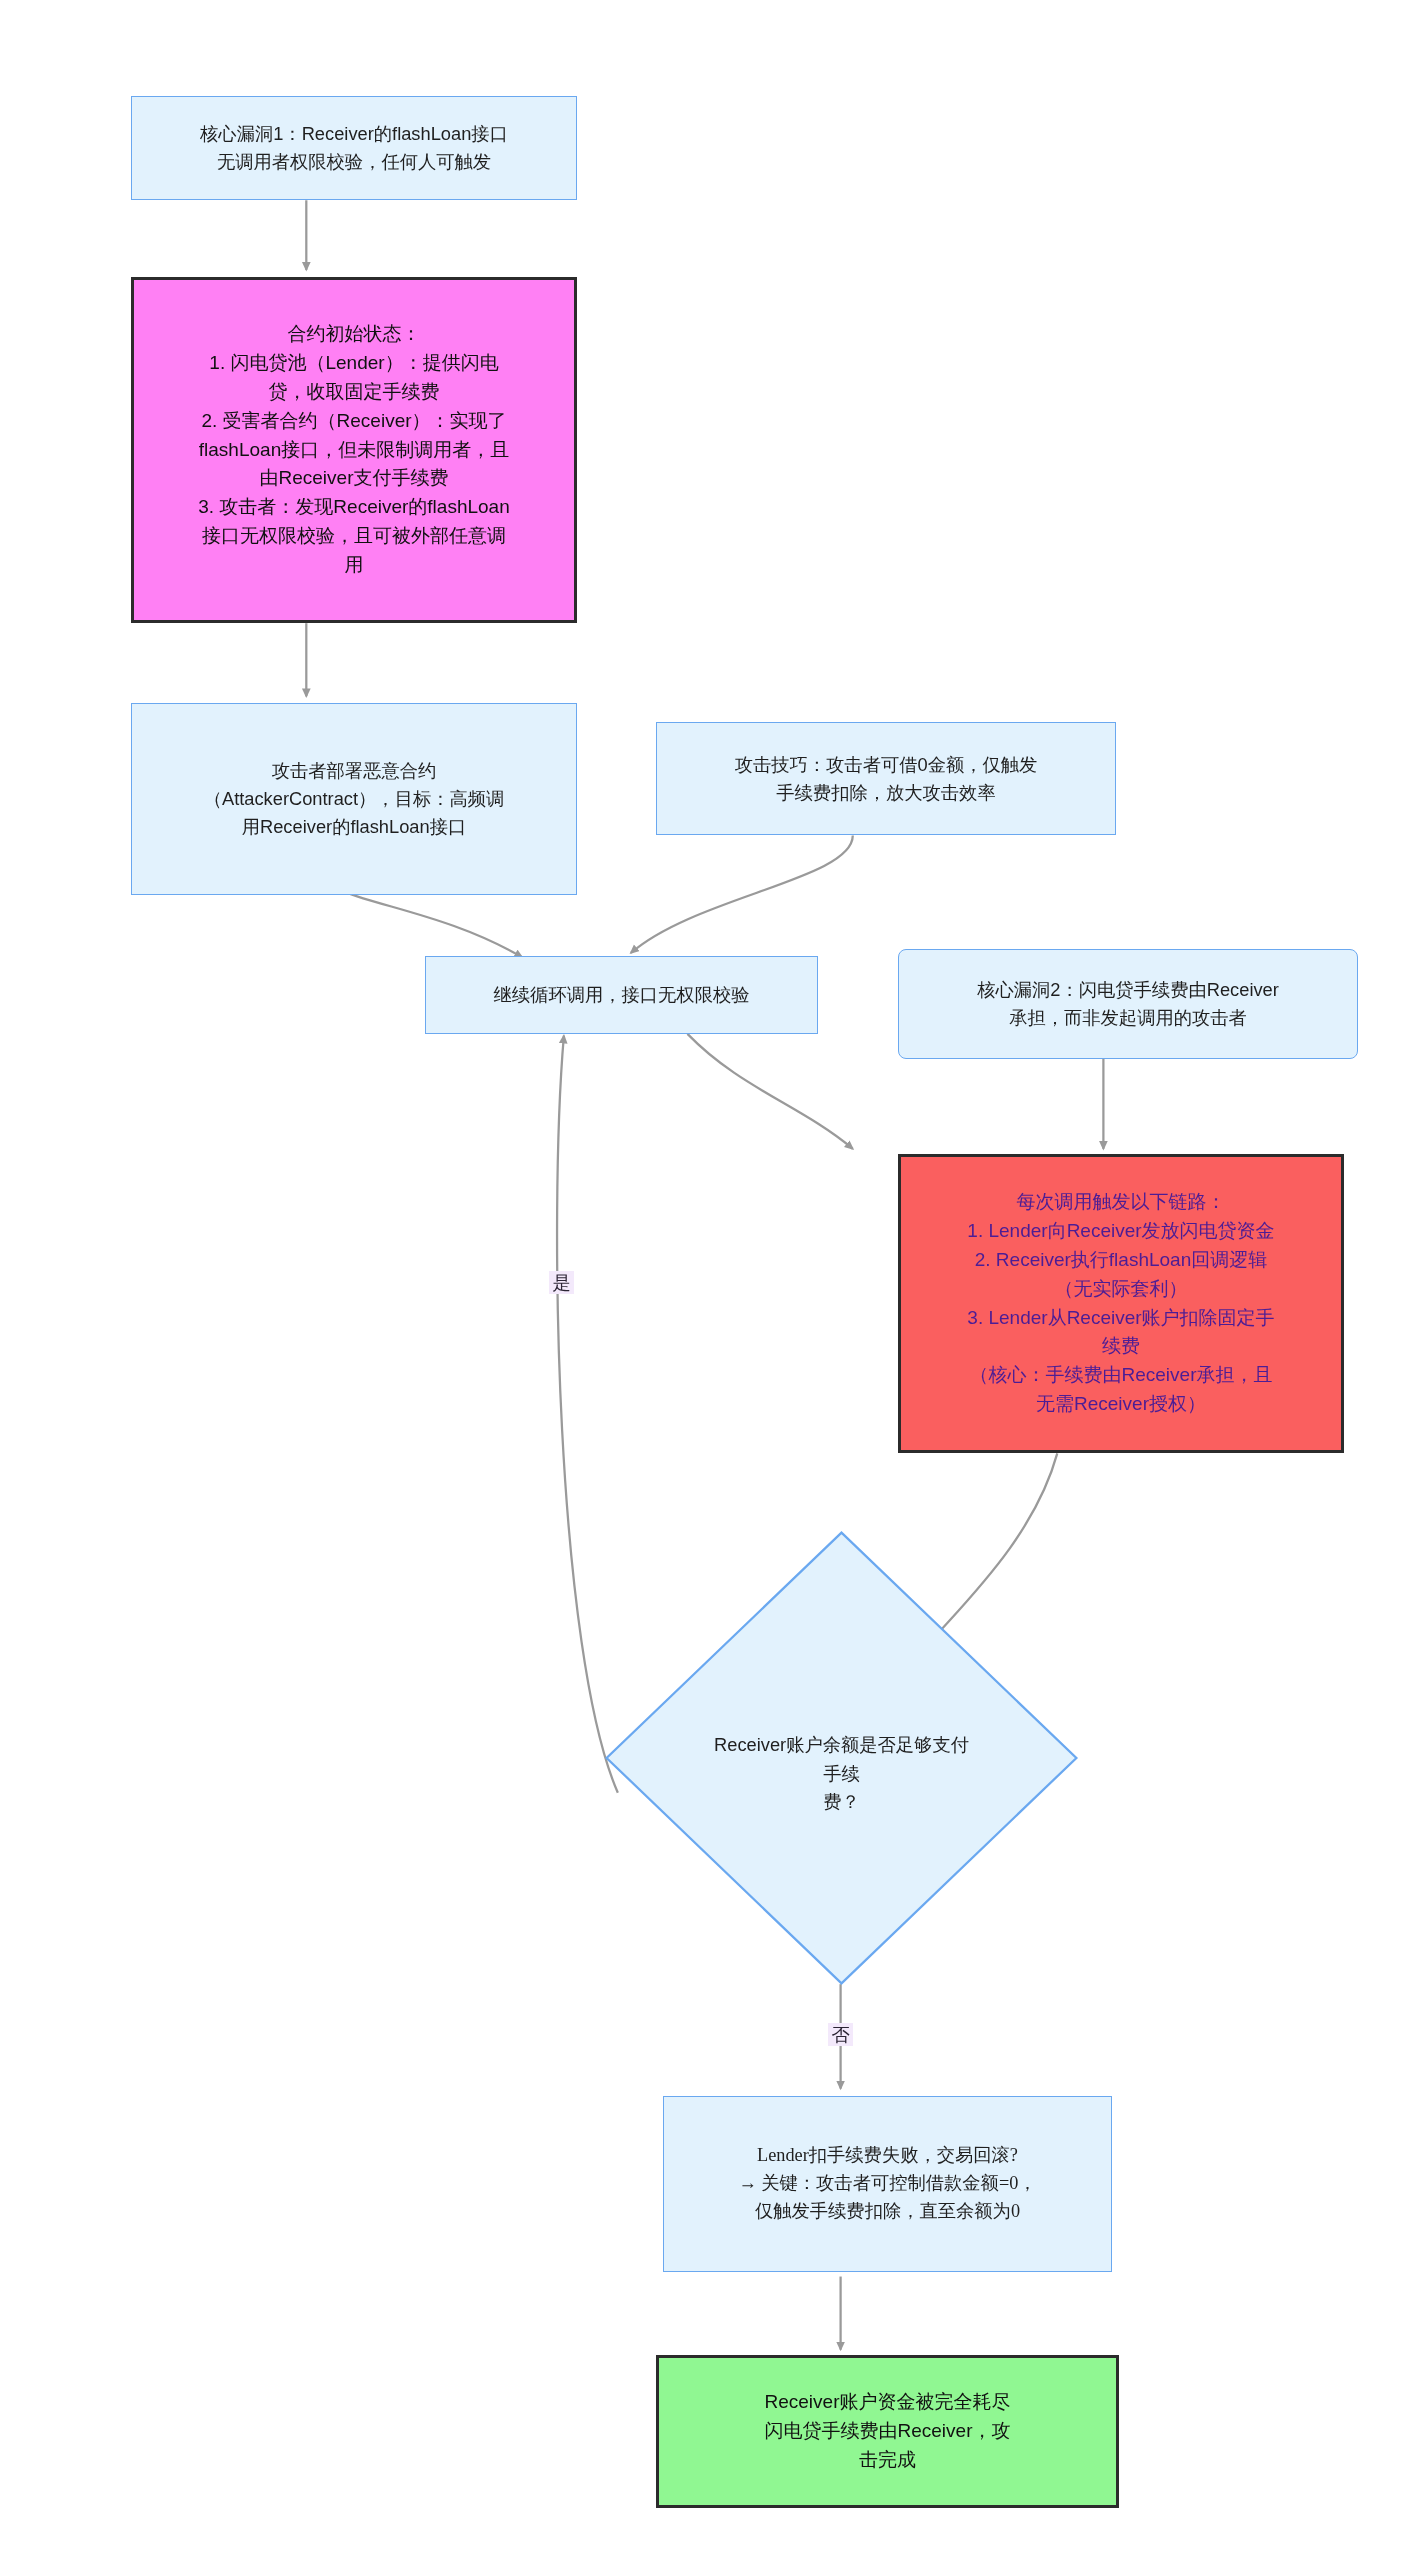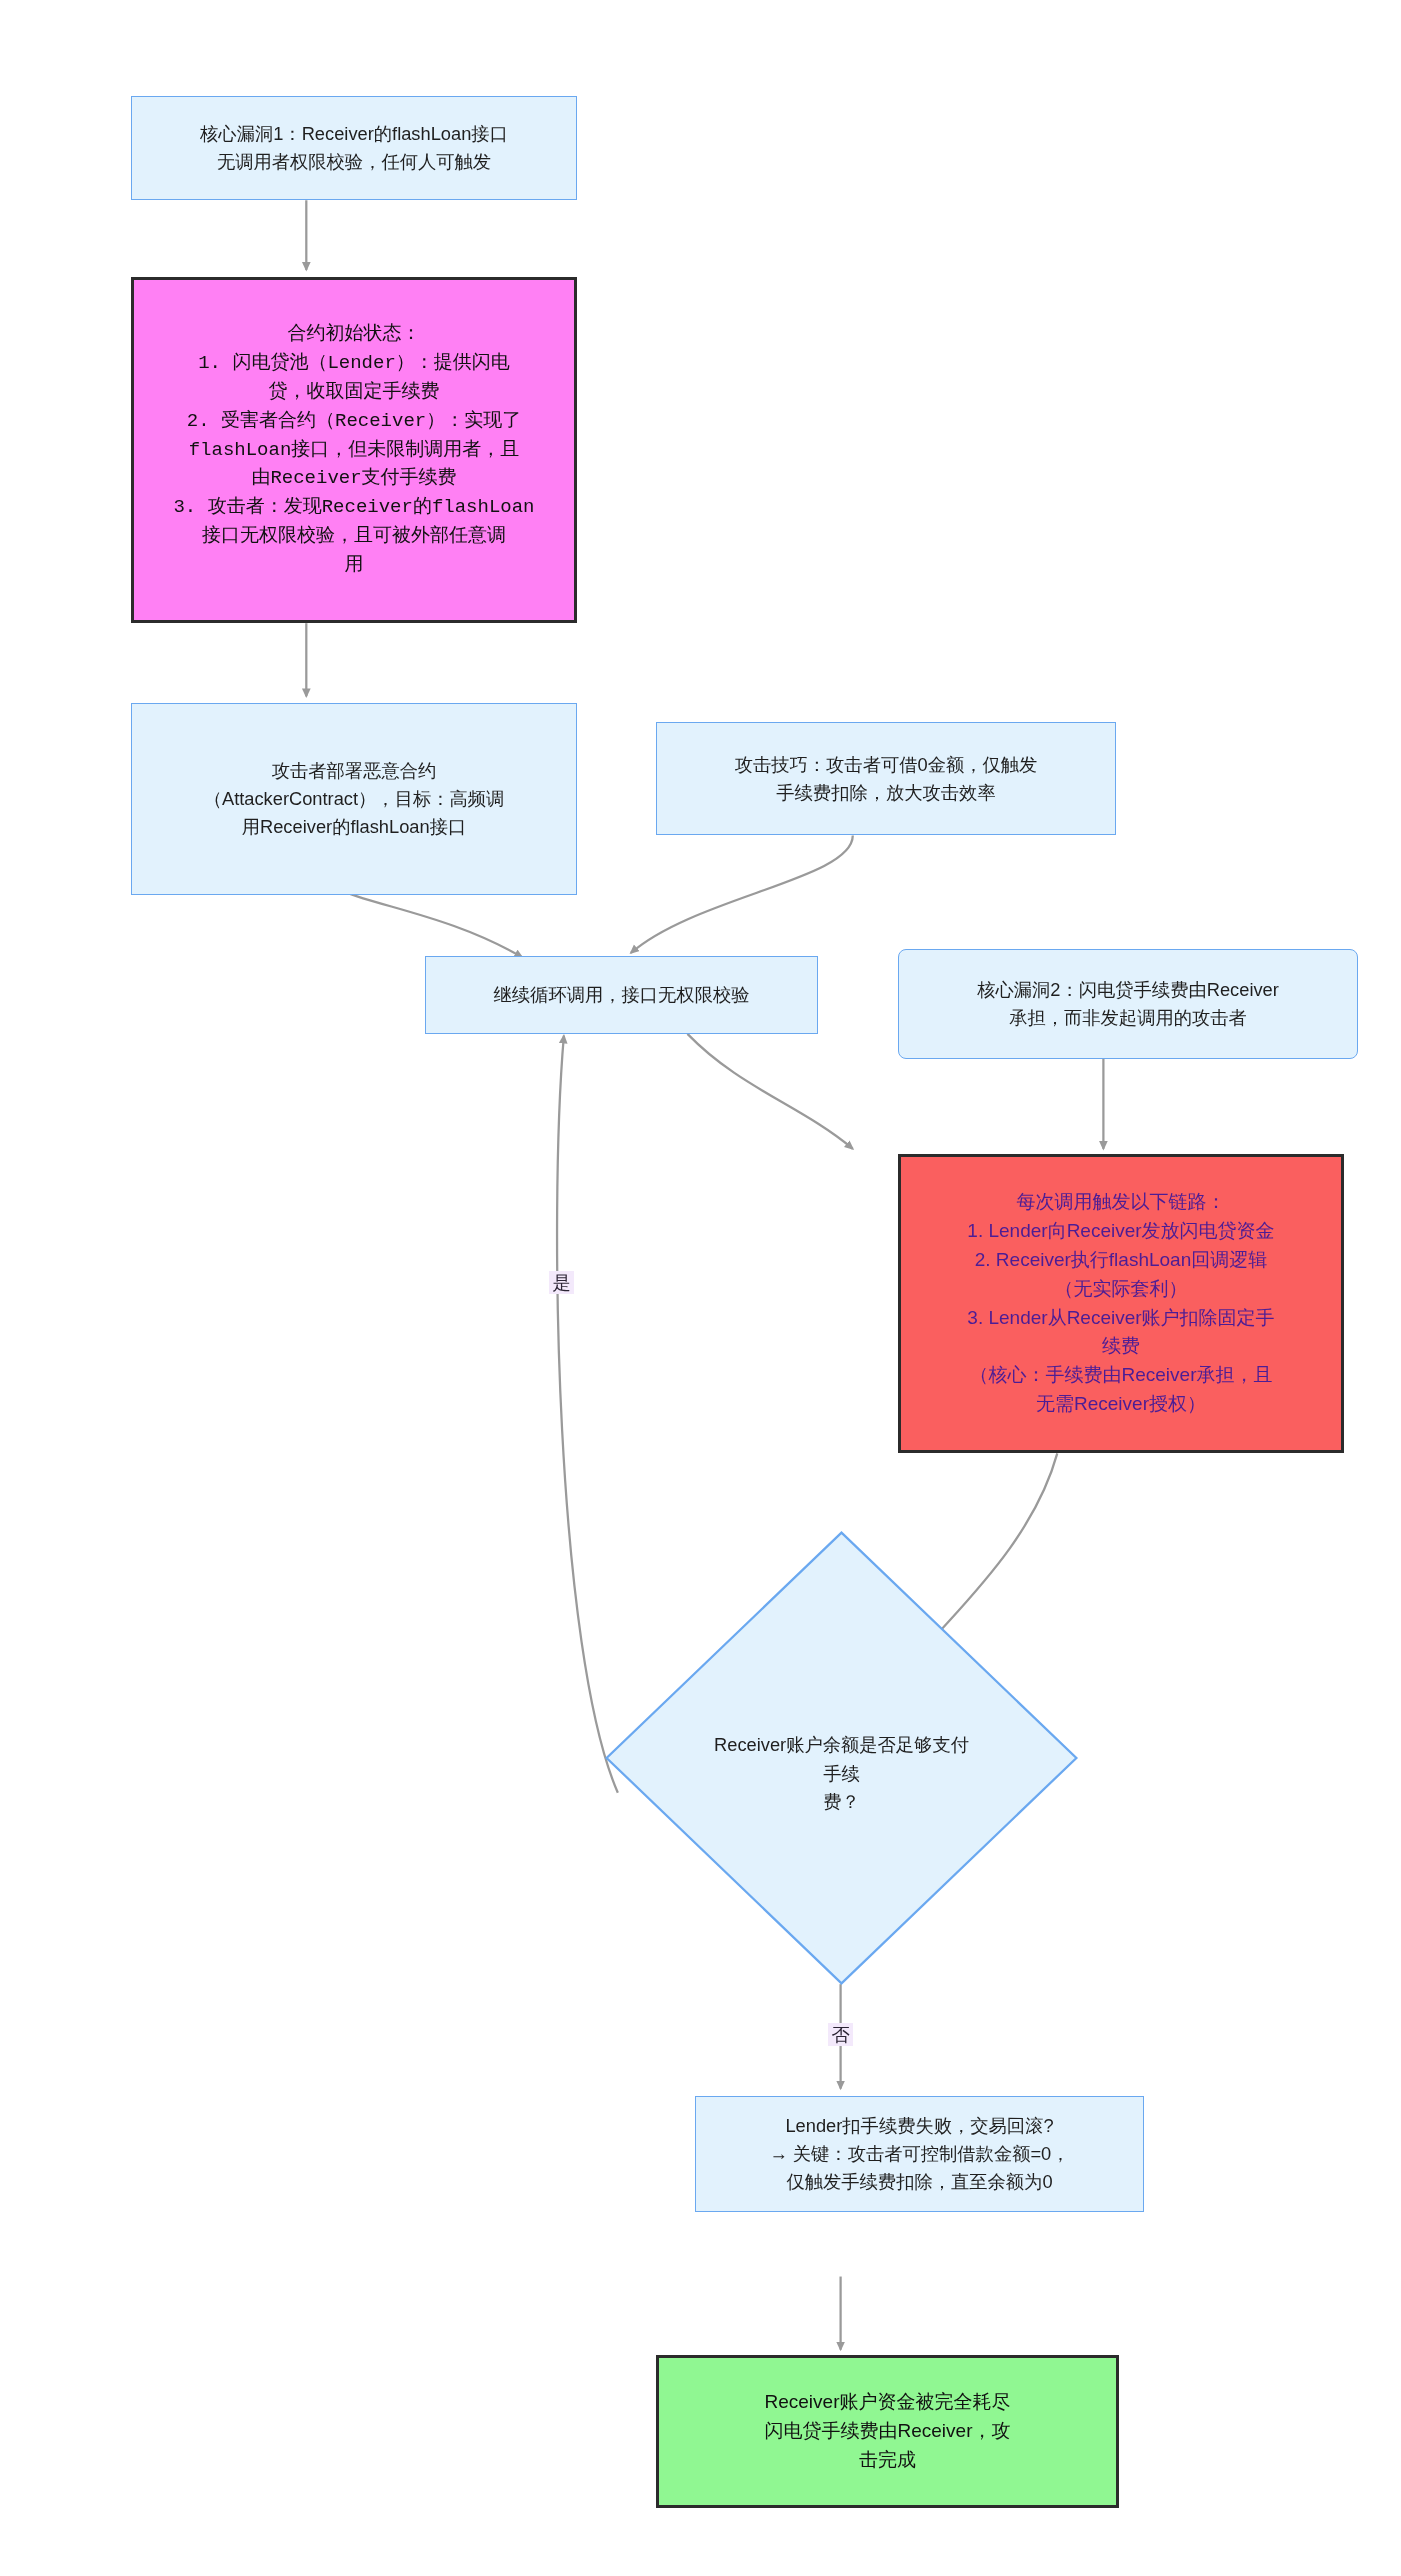--- a/index.html
+++ b/index.html
@@ -117,21 +117,21 @@
       <path d="M1215,1670 C1190,1760 1120,1830 1075,1880"></path>
       <path d="M710,2060 C640,1900 630,1400 648,1190"></path>
       <path d="M966,2280 L966,2400"></path>
       <path d="M966,2616 L966,2700"></path>
     </g>
   </svg>
 
   <div class="node node-blue" style="left:84px; top:96px; width:446px; height:104px;">核心漏洞1：Receiver的flashLoan接口
 无调用者权限校验，任何人可触发</div>
 
-  <div class="node node-magenta" style="left:84px; top:277px; width:446px; height:346px;font-family:Liberation Mono, monospace;">合约初始状态：
+  <div class="node node-magenta" style="left:84px; top:277px; width:446px; height:346px;">合约初始状态：
 1. 闪电贷池（Lender）：提供闪电
 贷，收取固定手续费
 2. 受害者合约（Receiver）：实现了
 flashLoan接口，但未限制调用者，且
 由Receiver支付手续费
 3. 攻击者：发现Receiver的flashLoan
 接口无权限校验，且可被外部任意调
 用</div>
 
   <div class="node node-blue" style="left:84px; top:703px; width:446px; height:192px;">攻击者部署恶意合约
@@ -156,21 +156,21 @@
 无需Receiver授权）</div>
 
   <div class="diamond-wrap" style="left:604px; top:1530px; width:475px; height:456px;">
     <svg width="475" height="456" viewBox="0 0 546 524">
       <polygon points="273,3 543,262 273,521 3,262" fill="#e2f2fd" stroke="#6aa8f0" stroke-width="2.6"></polygon>
     </svg>
     <div class="diamond-label">Receiver账户余额是否足够支付手续
 费？</div>
   </div>
 
-  <div class="node node-blue" style="left:648px; top:2096px; width:449px; height:116px;">Lender扣手续费失败，交易回滚?
+  <div class="node node-blue" style="left:616px; top:2096px; width:449px; height:176px;font-family:Liberation Serif, serif;">Lender扣手续费失败，交易回滚?
 → 关键：攻击者可控制借款金额=0，
 仅触发手续费扣除，直至余额为0</div>
 
   <div class="node node-green" style="left:609px; top:2355px; width:463px; height:153px;">Receiver账户资金被完全耗尽
 闪电贷手续费由Receiver，攻
 击完成</div>
 
   <div class="edge-label" style="left:549px; top:1271px;">是</div>
 
   <div class="edge-label" style="left:828px; top:2023px;">否</div>

